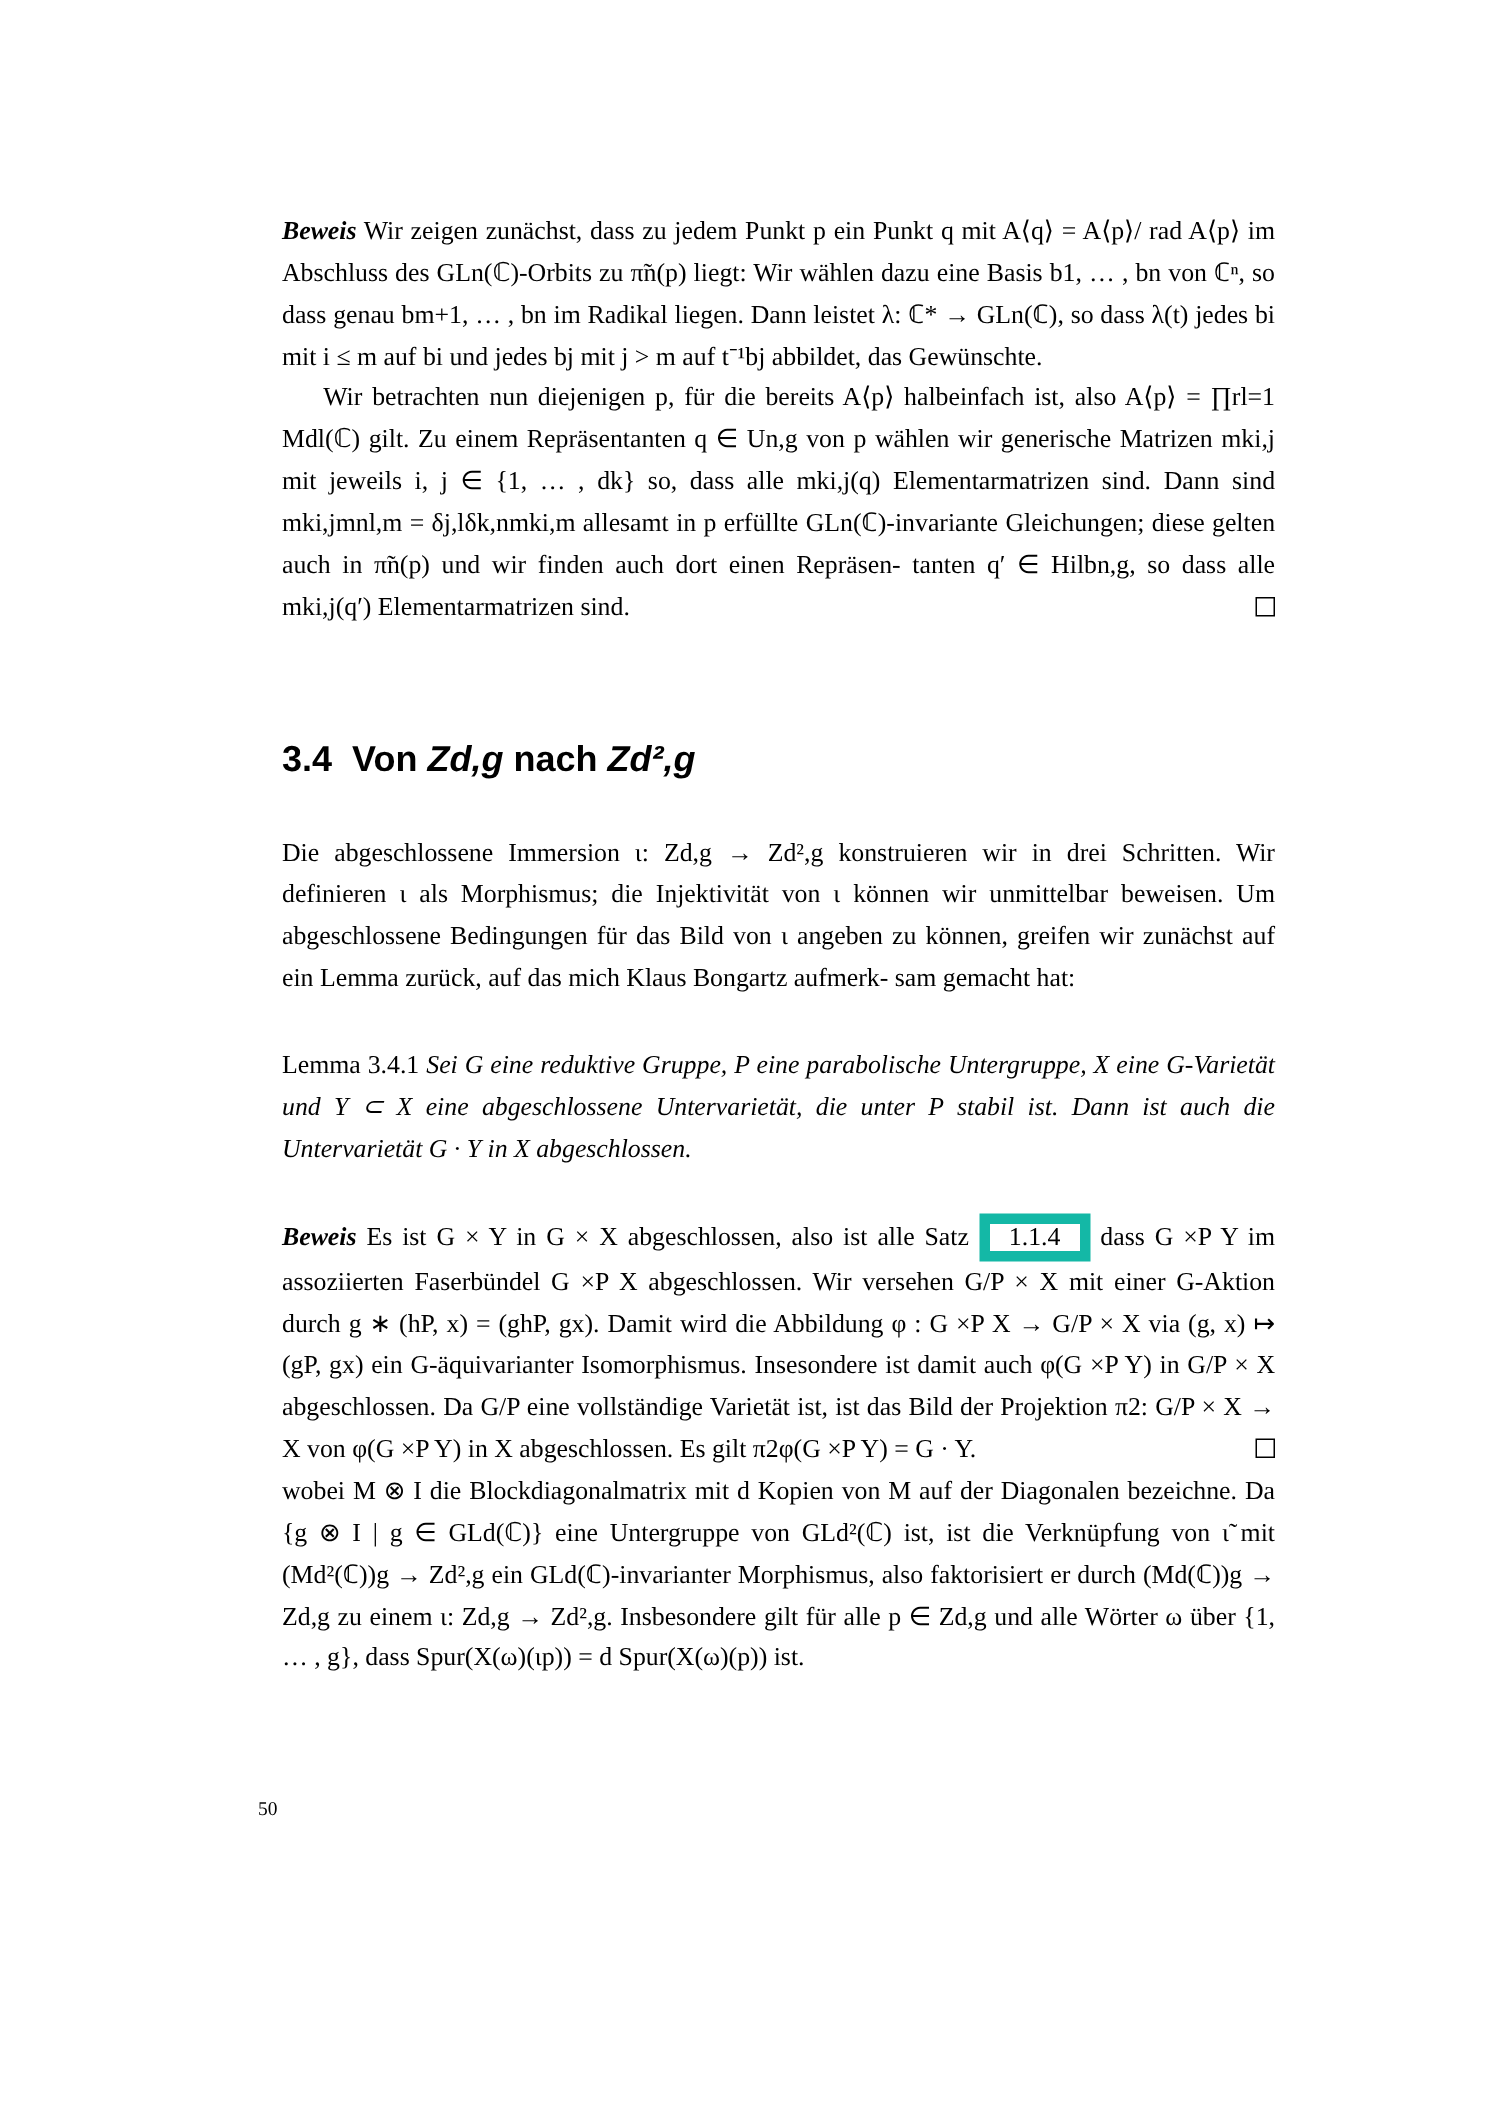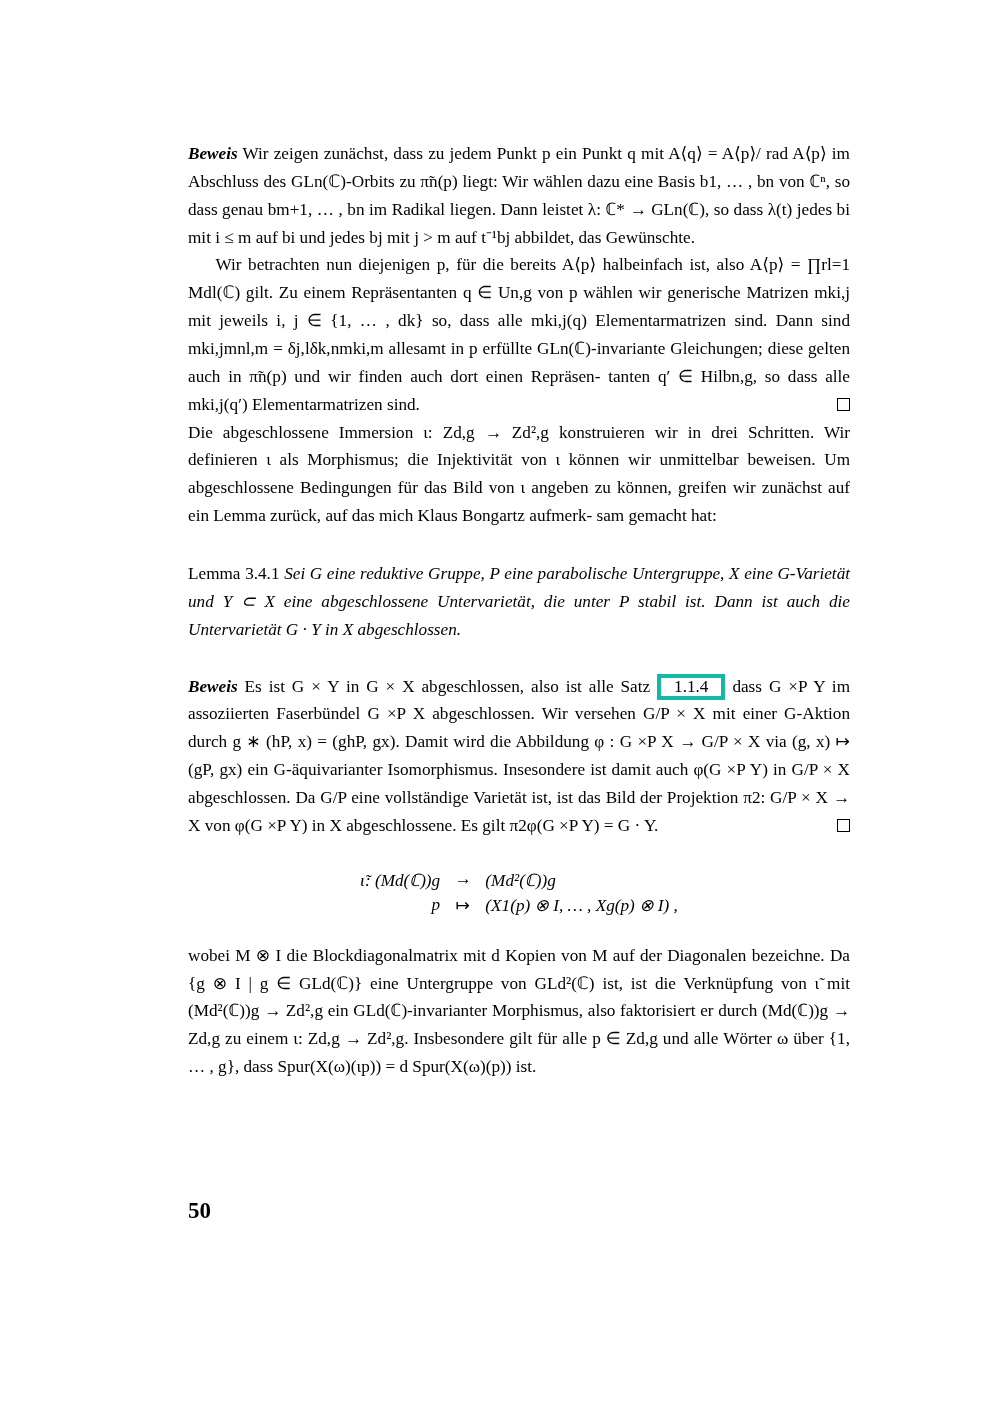--- a/index.html
+++ b/index.html
@@ -55,21 +55,21 @@
     margin: 0;
     padding: 0;
   }
   .sec-wrap {
     margin-top: 74px;
     margin-bottom: 34px;
   }
   .lemma-gap { margin-top: 30px; }
   .beweis-gap { margin-top: 29px; }
   .ref-box {
-    border: 4px solid #14b8a6;
+    border: 7px solid #14b8a6;
     color: #000;
     padding: 0 13px;
     display: inline-block;
     line-height: 1.05;
   }
   .display-math {
     margin: 26px 0 24px 0;
     text-align: center;
     font-size: 17.2px;
   }
@@ -80,24 +80,23 @@
   .dm-table td {
     padding: 2px 7px;
     white-space: nowrap;
     font-size: 17.2px;
   }
   .dm-left { text-align: right; }
   .dm-mid { text-align: center; }
   .dm-right { text-align: left; }
   .pagenum {
     position: absolute;
-    left: 188px;
+    left: 172px;
     top: 1198px;
-    font-size: 23px;
-    font-weight: bold;
+    font-size: 13px;
   }
 </style>
 </head>
 <body>
 
 <div class="page">
 
   <div class="body-text">
     <p>
       <span class="bi">Beweis</span>
@@ -111,20 +110,26 @@
       <span>Wir betrachten nun diejenigen p, für die bereits A⟨p⟩ halbeinfach ist, also A⟨p⟩ =</span>
       <span>∏rl=1 Mdl(ℂ) gilt. Zu einem Repräsentanten q ∈ Un,g von p wählen wir generische</span>
       <span>Matrizen mki,j mit jeweils i, j ∈ {1, … , dk} so, dass alle mki,j(q) Elementarmatrizen</span>
       <span>sind. Dann sind mki,jmnl,m = δj,lδk,nmki,m allesamt in p erfüllte GLn(ℂ)-invariante</span>
       <span>Gleichungen; diese gelten auch in π̃n(p) und wir finden auch dort einen Repräsen-</span>
       <span>tanten q′ ∈ Hilbn,g, so dass alle mki,j(q′) Elementarmatrizen sind.</span>
       <span class="qed"></span>
     </p>
   </div>
 
+  <div class="sec-wrap">
+    <h2 class="section">
+      <span>3.4</span>
+      &nbsp;<span>Von </span><span class="i">Zd,g</span><span> nach </span><span class="i">Zd²,g</span>
+    </h2>
+  </div>
 
   <div class="body-text">
     <p>
       <span>Die abgeschlossene Immersion ι: Zd,g → Zd²,g konstruieren wir in drei Schritten.</span>
       <span>Wir definieren ι als Morphismus; die Injektivität von ι können wir unmittelbar</span>
       <span>beweisen. Um abgeschlossene Bedingungen für das Bild von ι angeben zu können,</span>
       <span>greifen wir zunächst auf ein Lemma zurück, auf das mich Klaus Bongartz aufmerk-</span>
       <span>sam gemacht hat:</span>
     </p>
   </div>
@@ -140,42 +145,26 @@
 
   <div class="body-text beweis-gap">
     <p>
       <span class="bi">Beweis</span>
       <span>Es ist G × Y in G × X abgeschlossen, also ist alle Satz </span><span class="ref-box">1.1.4</span><span> dass G ×P Y</span>
       <span>im assoziierten Faserbündel G ×P X abgeschlossen. Wir versehen G/P × X mit einer</span>
       <span>G-Aktion durch g ∗ (hP, x) = (ghP, gx). Damit wird die Abbildung φ : G ×P X →</span>
       <span>G/P × X via (g, x) ↦ (gP, gx) ein G-äquivarianter Isomorphismus. Insesondere</span>
       <span>ist damit auch φ(G ×P Y) in G/P × X abgeschlossen. Da G/P eine vollständige</span>
       <span>Varietät ist, ist das Bild der Projektion π2: G/P × X → X von φ(G ×P Y) in X</span>
-      <span>abgeschlossene. Es gilt π2φ(G ×P Y) = G · Y.</span>
+      <span>abgeschlossen. Es gilt π2φ(G ×P Y) = G · Y.</span>
       <span class="qed"></span>
     </p>
   </div>
 
 
-  <div class="display-math">
-    <table class="dm-table">
-      <tbody>
-          <tr>
-        <td class="dm-left i">ι̃: (Md(ℂ))g</td>
-        <td class="dm-mid">→</td>
-        <td class="dm-right i">(Md²(ℂ))g</td>
-      </tr>
-      <tr>
-        <td class="dm-left i">p</td>
-        <td class="dm-mid">↦</td>
-        <td class="dm-right i">(X1(p) ⊗ I, … , Xg(p) ⊗ I) ,</td>
-      </tr>
-    </tbody>
-      </table>
-  </div>
 
   <div class="body-text">
     <p>
       <span>wobei M ⊗ I die Blockdiagonalmatrix mit d Kopien von M auf der Diagonalen</span>
       <span>bezeichne. Da {g ⊗ I | g ∈ GLd(ℂ)} eine Untergruppe von GLd²(ℂ) ist, ist die</span>
       <span>Verknüpfung von ι̃ mit (Md²(ℂ))g → Zd²,g ein GLd(ℂ)-invarianter Morphismus,</span>
       <span>also faktorisiert er durch (Md(ℂ))g → Zd,g zu einem ι: Zd,g → Zd²,g. Insbesondere</span>
       <span>gilt für alle p ∈ Zd,g und alle Wörter ω über {1, … , g}, dass Spur(X(ω)(ιp)) =</span>
       <span>d Spur(X(ω)(p)) ist.</span>
     </p>

